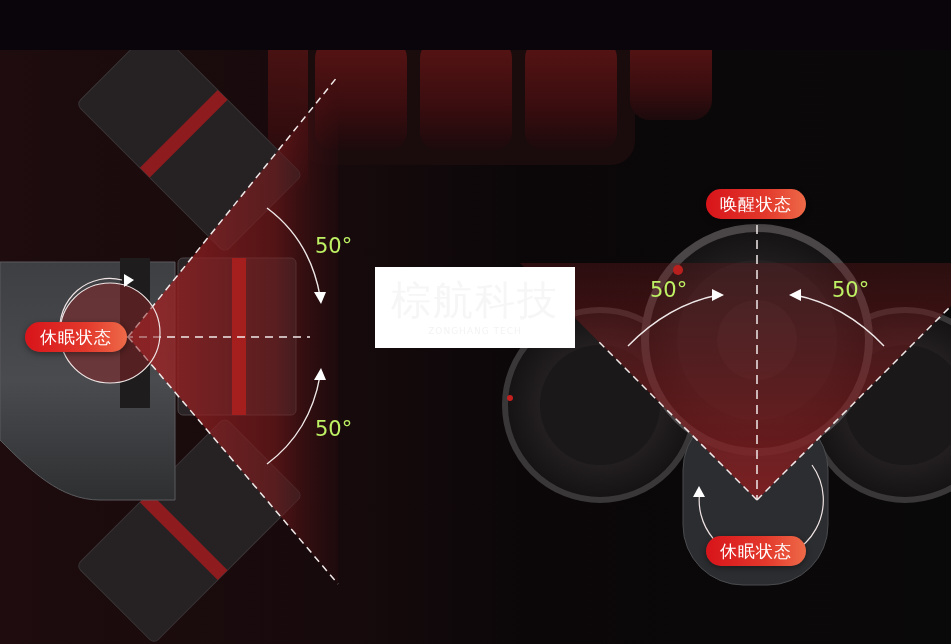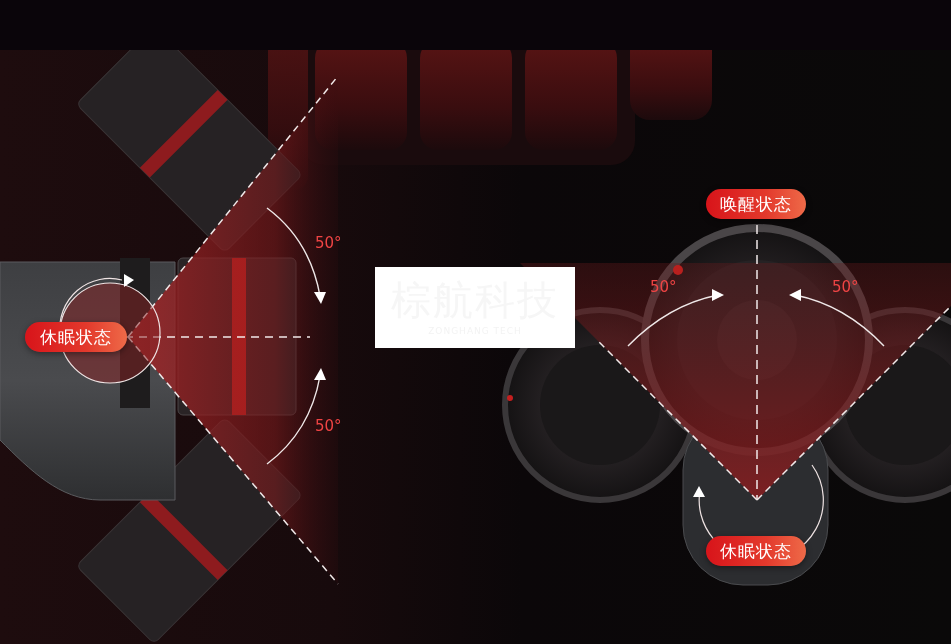--- a/index.html
+++ b/index.html
@@ -10,21 +10,21 @@
   .bg { position: absolute; left: 0; top: 50px; width: 951px; height: 594px;
         background: linear-gradient(90deg, #1e0c0e 0%, #170a0c 35%, #0b0709 55%, #0a0909 100%); }
   .bg-block { position: absolute; border-radius: 18px;
               background: linear-gradient(180deg, #581414 0%, #3a0d0f 60%, #1c0a0c 100%); }
   .bg-frame { position: absolute; border-radius: 24px; background: #1a0b0d; }
   svg { position: absolute; left: 0; top: 0; }
   .pill { position: absolute; height: 30px; border-radius: 15px; color: #fff; font-size: 17px;
           display: flex; align-items: center; justify-content: center; letter-spacing: 1px;
           background: linear-gradient(90deg, #d8141a 0%, #e3392c 60%, #ee6a48 100%);
           box-shadow: 0 2px 6px rgba(0,0,0,0.4); white-space: nowrap; overflow: hidden; z-index: 8; }
-  .deg { position: absolute; color: #ef4444; font-size: 15px; z-index: 8; }
+  .deg { position: absolute; color: #bef264; font-size: 21px; z-index: 8; }
   .wm { position: absolute; left: 375px; top: 267px; width: 200px; height: 81px; background: #ffffff; z-index: 9;
         display: flex; flex-direction: column; align-items: center; justify-content: center; }
   .wm-title { font-size: 40px; color: #f6f6f6; letter-spacing: 2px; line-height: 1; font-family: "DejaVu Serif", serif; }
   .wm-sub { font-size: 9px; color: #f3f3f3; margin-top: 6px; letter-spacing: 1px; }
 </style>
 </head>
 <body>
 
 <div class="stage">
   <div class="top-band"></div>

